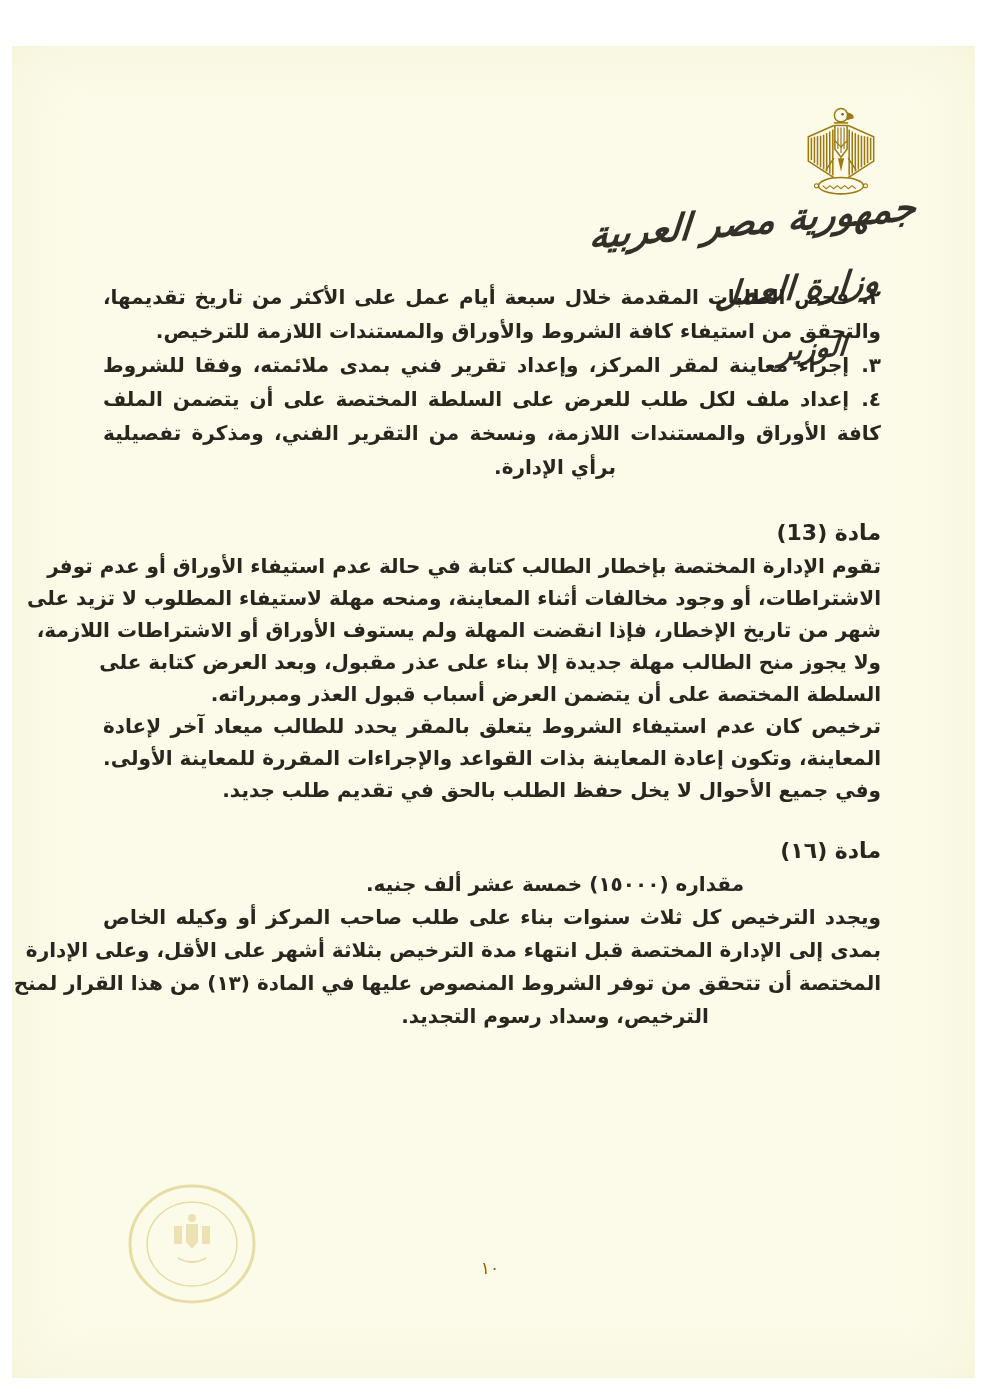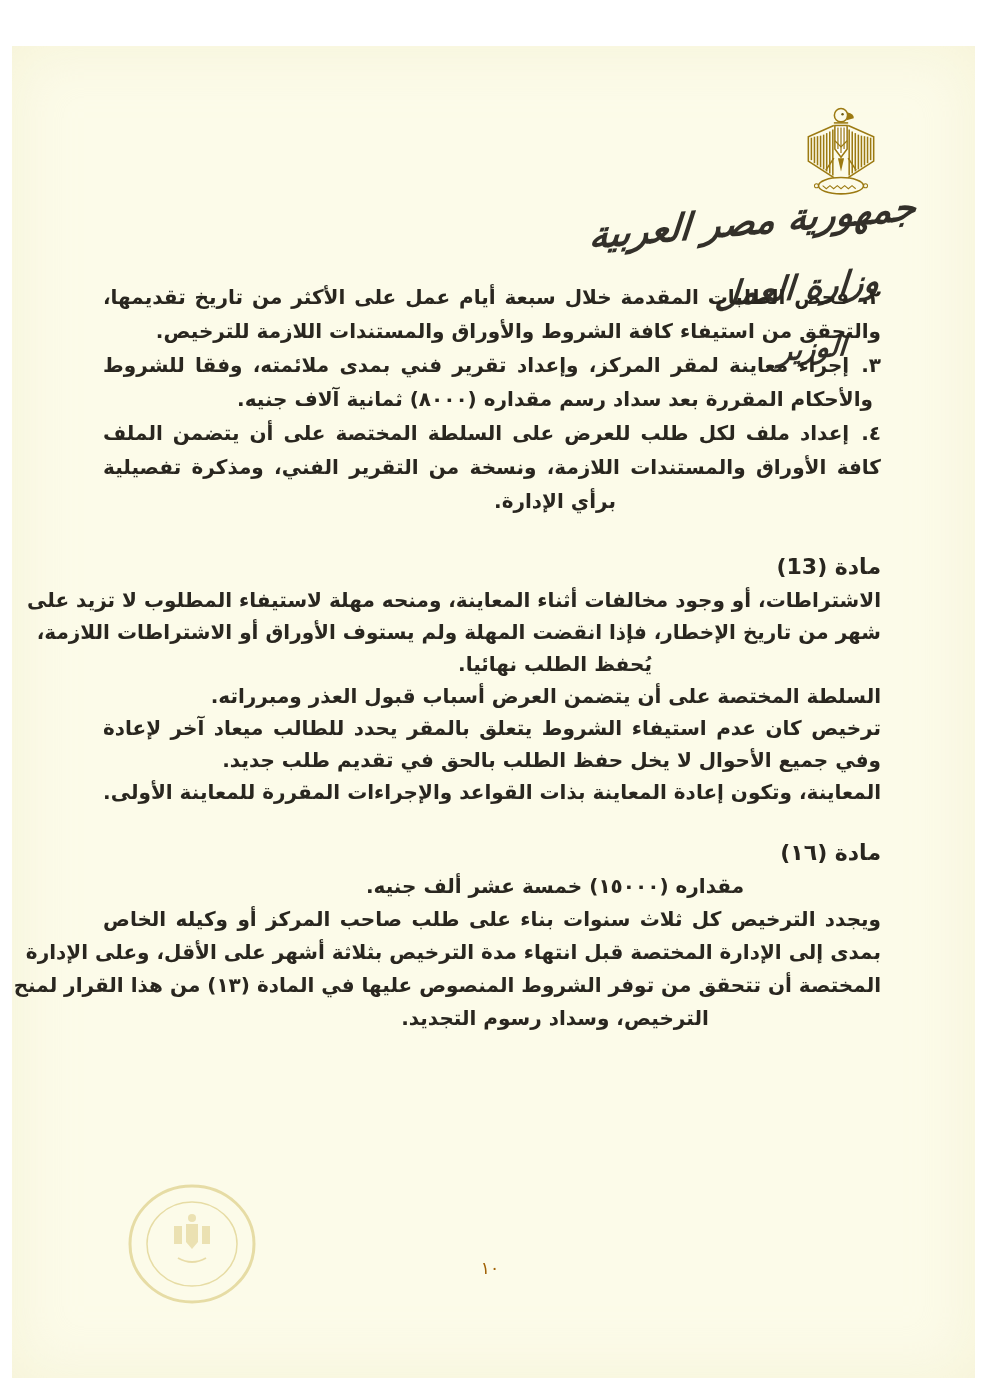--- a/index.html
+++ b/index.html
@@ -99,36 +99,36 @@
 <div class="content" dir="rtl">
 
   <div class="ln just">
     <span class="num">٢.</span><span>فحص الطلبات المقدمة خلال سبعة أيام عمل على الأكثر من تاريخ تقديمها،</span>
   </div>
   <div class="ln short">والتحقق من استيفاء كافة الشروط والأوراق والمستندات اللازمة للترخيص.</div>
 
   <div class="ln just">
     <span class="num">٣.</span><span>إجراء معاينة لمقر المركز، وإعداد تقرير فني بمدى ملائمته، وفقا للشروط</span>
   </div>
-  <div class="ln short">والأحكام المقررة بعد سداد رسم مقداره (٨٠٠٠) ثمانية آلاف جنيه.</div>
 
   <div class="ln just">
     <span class="num">٤.</span><span>إعداد ملف لكل طلب للعرض على السلطة المختصة على أن يتضمن الملف</span>
   </div>
   <div class="ln just">كافة الأوراق والمستندات اللازمة، ونسخة من التقرير الفني، ومذكرة تفصيلية</div>
   <div class="ln short">برأي الإدارة.</div>
 
   <div class="ln head">مادة (13)</div>
+  <div class="ln b15 just">تقوم الإدارة المختصة بإخطار الطالب كتابة في حالة عدم استيفاء الأوراق أو عدم توفر</div>
   <div class="ln b15 just">الاشتراطات، أو وجود مخالفات أثناء المعاينة، ومنحه مهلة لاستيفاء المطلوب لا تزيد على</div>
   <div class="ln b15 just">شهر من تاريخ الإخطار، فإذا انقضت المهلة ولم يستوف الأوراق أو الاشتراطات اللازمة،</div>
-  <div class="ln b15 short">يُحفظ الطلب نهائيا.</div>
+  <div class="ln b15 just">ولا يجوز منح الطالب مهلة جديدة إلا بناء على عذر مقبول، وبعد العرض كتابة على</div>
   <div class="ln b15 short">السلطة المختصة على أن يتضمن العرض أسباب قبول العذر ومبرراته.</div>
   <div class="ln b15 just">ترخيص كان عدم استيفاء الشروط يتعلق بالمقر يحدد للطالب ميعاد آخر لإعادة</div>
+  <div class="ln b15 short">المعاينة، وتكون إعادة المعاينة بذات القواعد والإجراءات المقررة للمعاينة الأولى.</div>
   <div class="ln b15 short">وفي جميع الأحوال لا يخل حفظ الطلب بالحق في تقديم طلب جديد.</div>
-  <div class="ln b15 short">المعاينة، وتكون إعادة المعاينة بذات القواعد والإجراءات المقررة للمعاينة الأولى.</div>
 
   <div class="ln head2">مادة (١٦)</div>
   <div class="ln b16 short">مقداره (١٥٠٠٠) خمسة عشر ألف جنيه.</div>
   <div class="ln b16 just">ويجدد الترخيص كل ثلاث سنوات بناء على طلب صاحب المركز أو وكيله الخاص</div>
   <div class="ln b16 just">بمدى إلى الإدارة المختصة قبل انتهاء مدة الترخيص بثلاثة أشهر على الأقل، وعلى الإدارة</div>
   <div class="ln b16 just">المختصة أن تتحقق من توفر الشروط المنصوص عليها في المادة (١٣) من هذا القرار لمنح</div>
   <div class="ln b16 short">الترخيص، وسداد رسوم التجديد.</div>
 </div>
 
 <div class="stamp">

